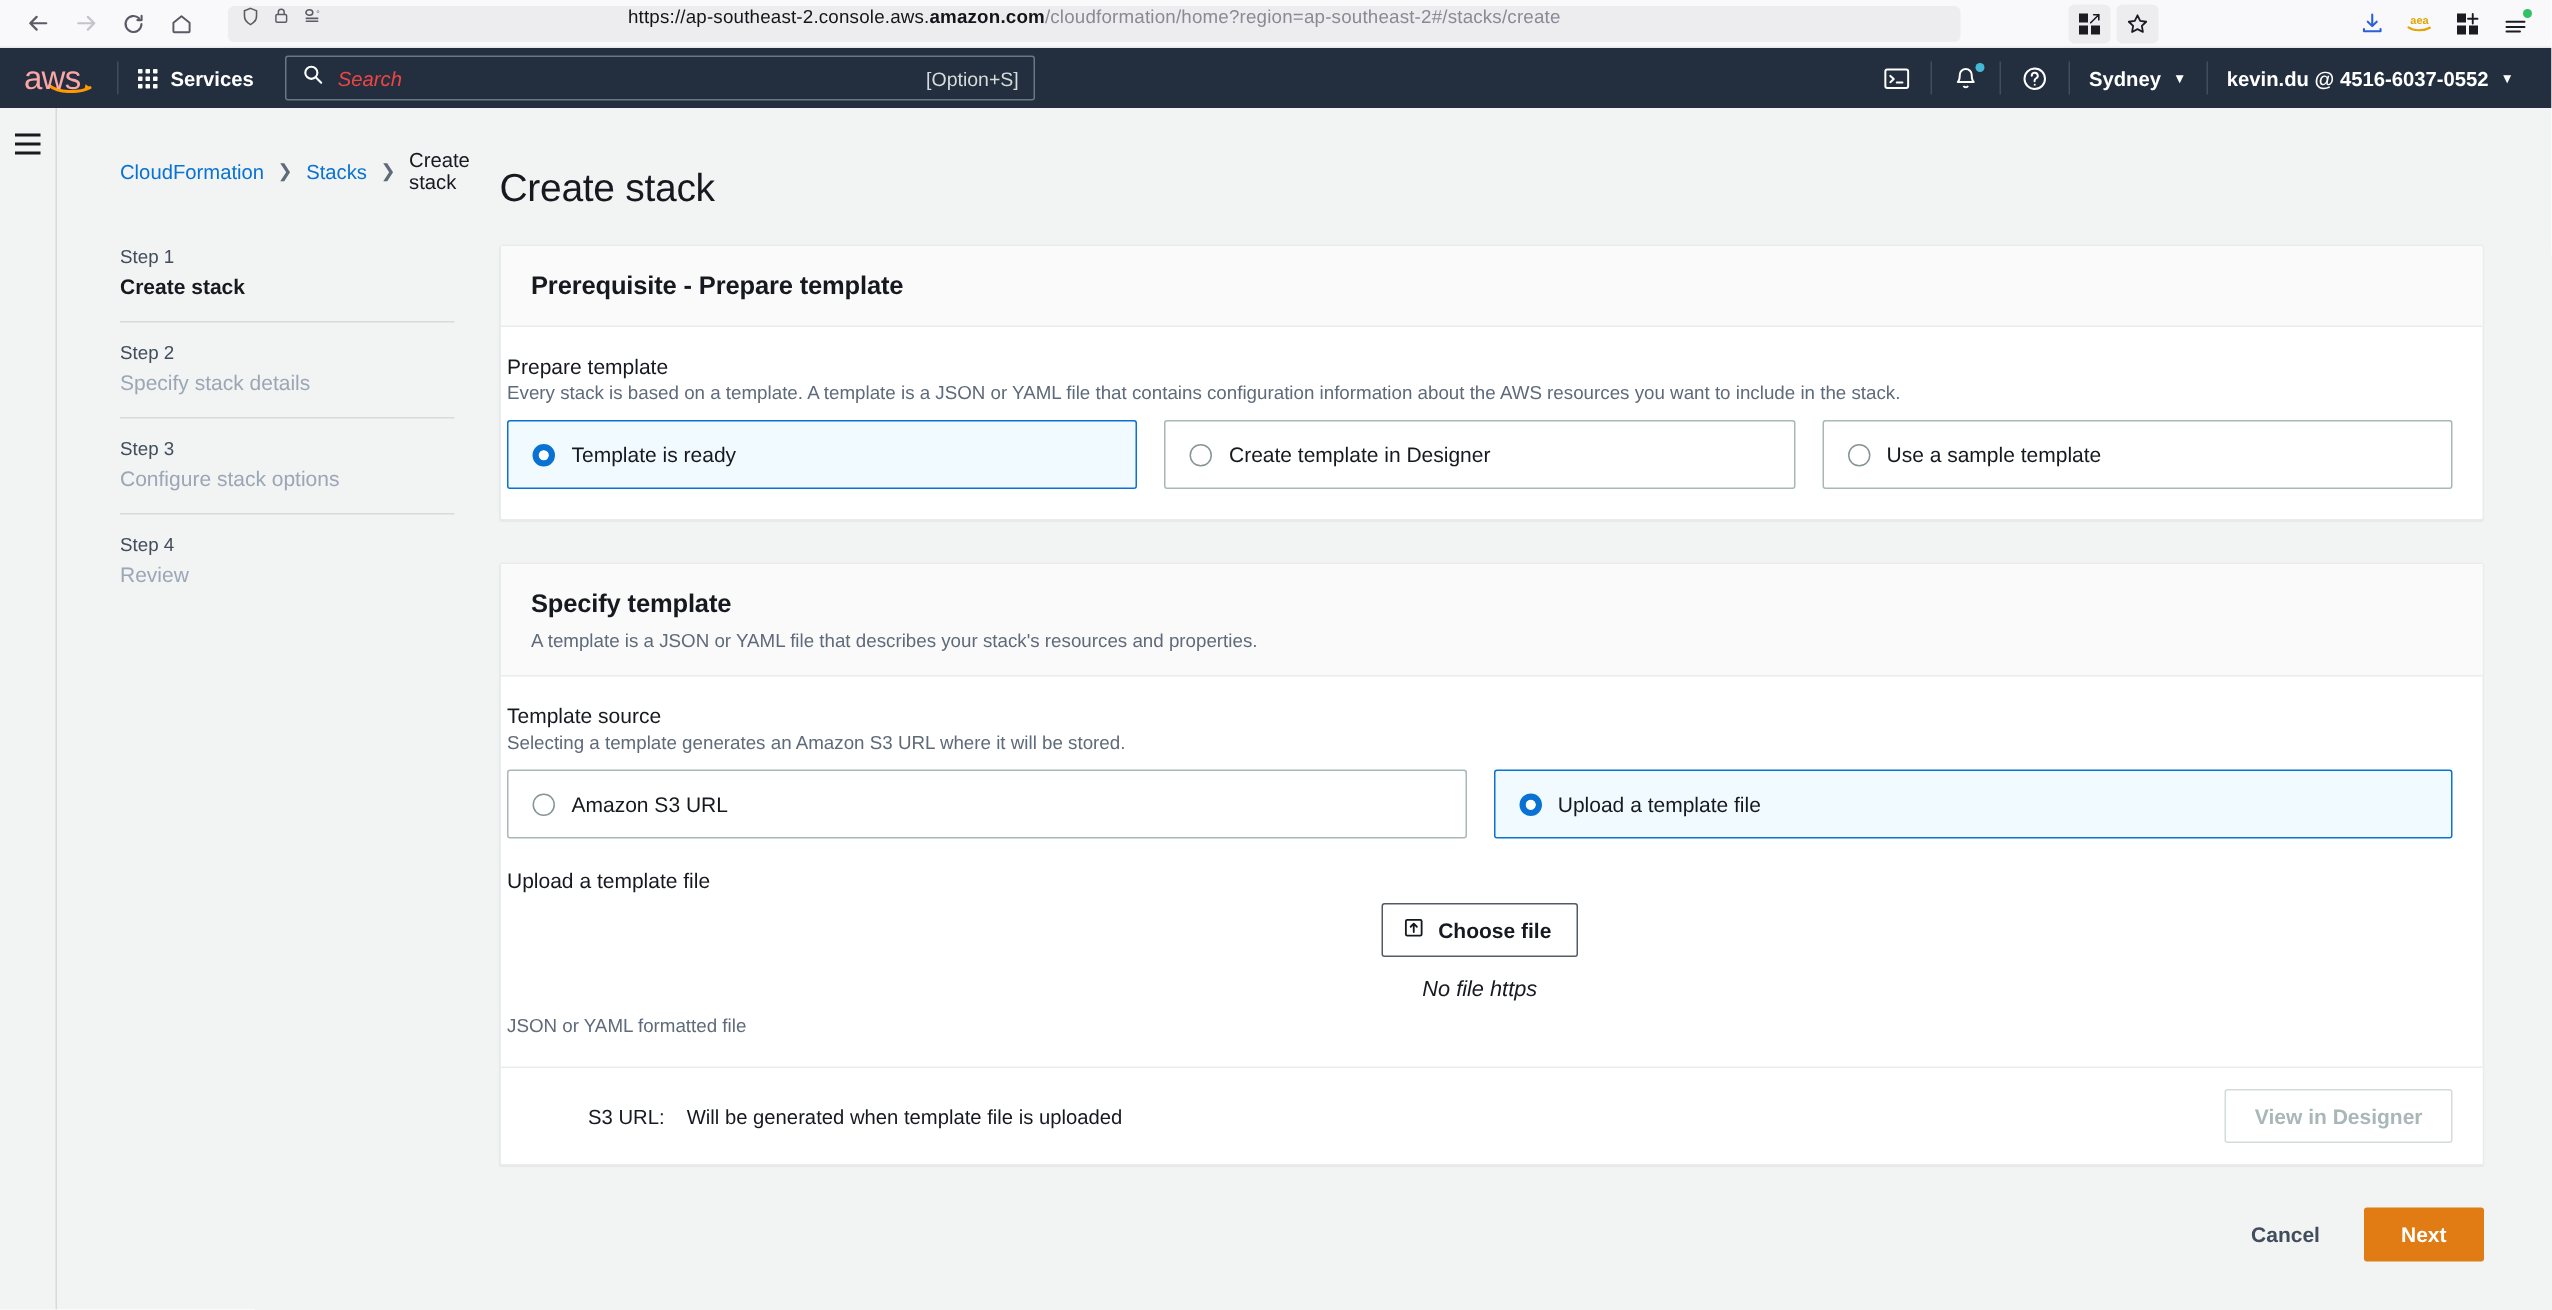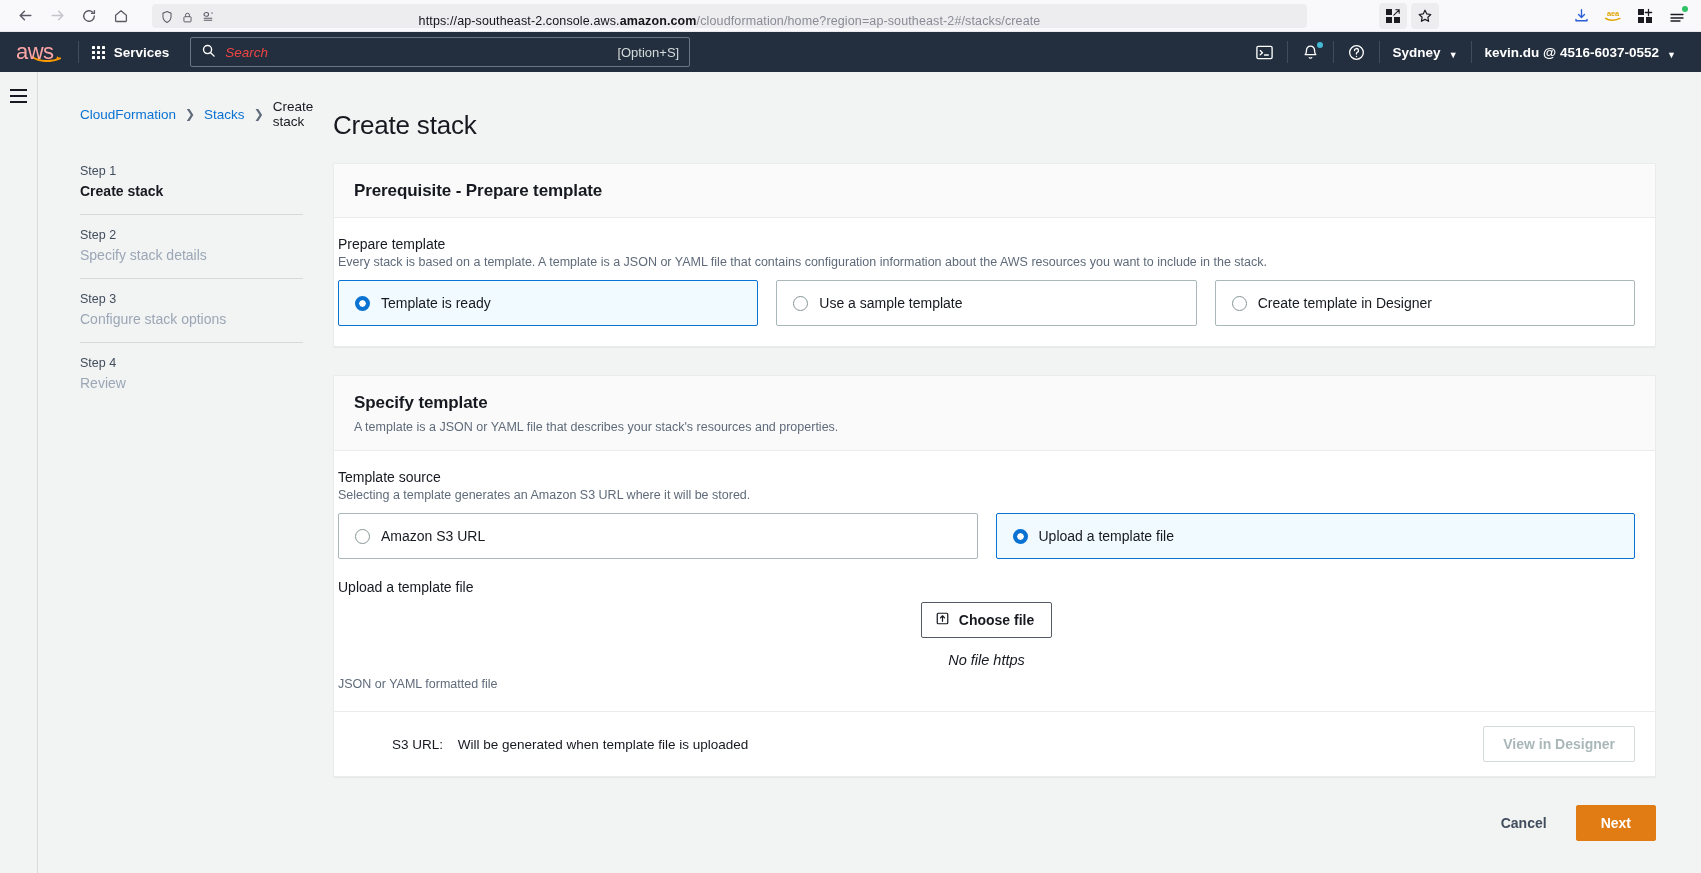--- a/index.html
+++ b/index.html
@@ -30,21 +30,21 @@
   .nav-btn.disabled { color: #c4c4cc; }
   .nav-btn svg { display: block; }
 
   .urlbar {
     flex: 1;
     margin: 0 70px 0 14px;
     height: 24px;
     background: #ededf0;
     border-radius: 4px;
     display: flex;
-    align-items: flex-end;
+    align-items: flex-start;
     padding: 0 8px;
     gap: 7px;
     position: relative;
   }
   .urlbar .url-text {
     font-size: 12.5px;
     color: #8a8a96;
     white-space: nowrap;
     position: absolute;
     left: 50%;
@@ -113,21 +113,21 @@
     flex: 1;
     font-size: 13.5px;
     color: #ef4444;
     font-style: italic;
   }
   .aws-search .shortcut { font-size: 13px; color: #d5dbdb; }
 
   .hdr-spacer { flex: 1; }
   .hdr-right { display: flex; align-items: center; }
   .hdr-item {
-    display: flex; align-items: flex-end; gap: 5px;
+    display: flex; align-items: center; gap: 5px;
     padding: 7px 13px;
     font-size: 13.5px; font-weight: 700;
     color: #fff;
     position: relative;
   }
   .hdr-sep { width: 1px; height: 22px; background: #414d5c; }
   .notif-dot {
     position: absolute;
     top: 6px; right: 10px;
     width: 6px; height: 6px; border-radius: 50%;
@@ -506,25 +506,25 @@
       <div class="card-body">
         <div class="field-label">Prepare template</div>
         <div class="field-desc">Every stack is based on a template. A template is a JSON or YAML file that contains configuration information about the AWS resources you want to include in the stack.</div>
         <div class="radio-row">
           <div class="radio-tile selected">
             <span class="radio"></span>
             <span>Template is ready</span>
           </div>
           <div class="radio-tile">
             <span class="radio"></span>
-            <span>Use a sample template</span>
+            <span>Create template in Designer</span>
           </div>
           <div class="radio-tile">
             <span class="radio"></span>
-            <span>Create template in Designer</span>
+            <span>Use a sample template</span>
           </div>
         </div>
       </div>
     </div>
 
     <div class="card">
       <div class="card-head">
         <h2>Specify template</h2>
         <div class="sub">A template is a JSON or YAML file that describes your stack's resources and properties.</div>
       </div>

